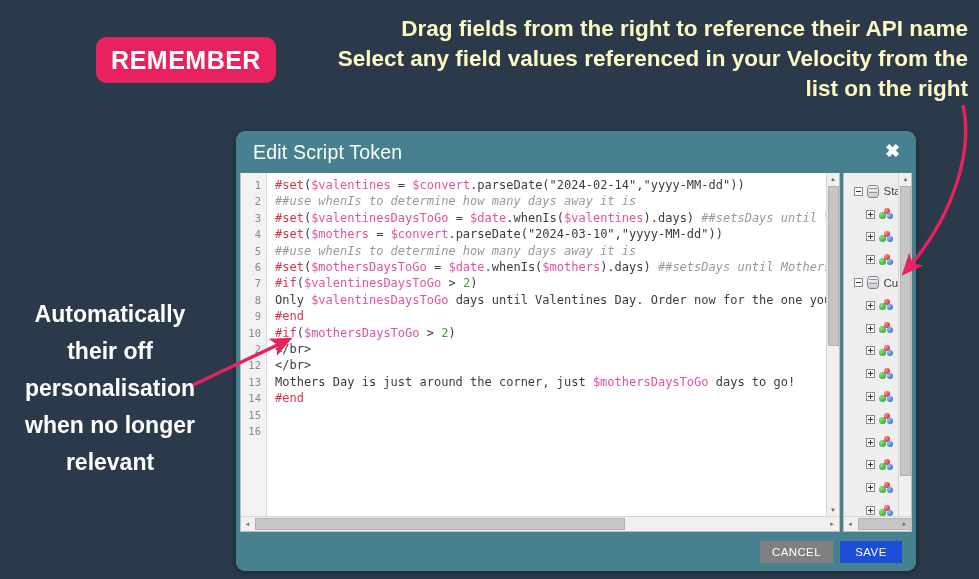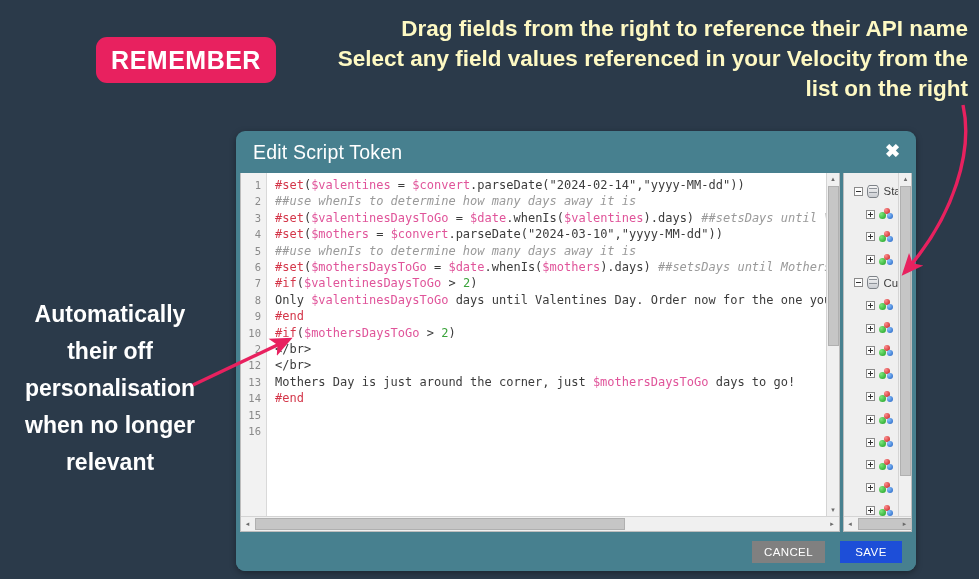--- a/index.html
+++ b/index.html
@@ -190,21 +190,21 @@
   .hscroll .arrow-l { left: 0; }
   .hscroll .arrow-r { right: 0; }
   .hscroll .thumb {
     position: absolute; top: 1px; height: 12px;
     background: #c6c6c6; border: 1px solid #b0b0b0;
   }
 
   
   .dialog-footer {
     flex: 0 0 39px; display: flex; align-items: center;
-    justify-content: flex-end; padding-right: 14px; gap: 15px;
+    justify-content: flex-end; padding-right: 14px; gap: 7px;
     background: #47808f; border-radius: 0 0 9px 9px;
   }
   .btn {
     height: 22px; min-width: 62px; padding: 0 12px;
     display: flex; align-items: center; justify-content: center;
     color: #ffffff; font-size: 11.5px; letter-spacing: 0.4px;
     cursor: pointer; border: none;
     font-family: "Liberation Sans", sans-serif;
   }
   .btn-cancel { background: #808080; }

